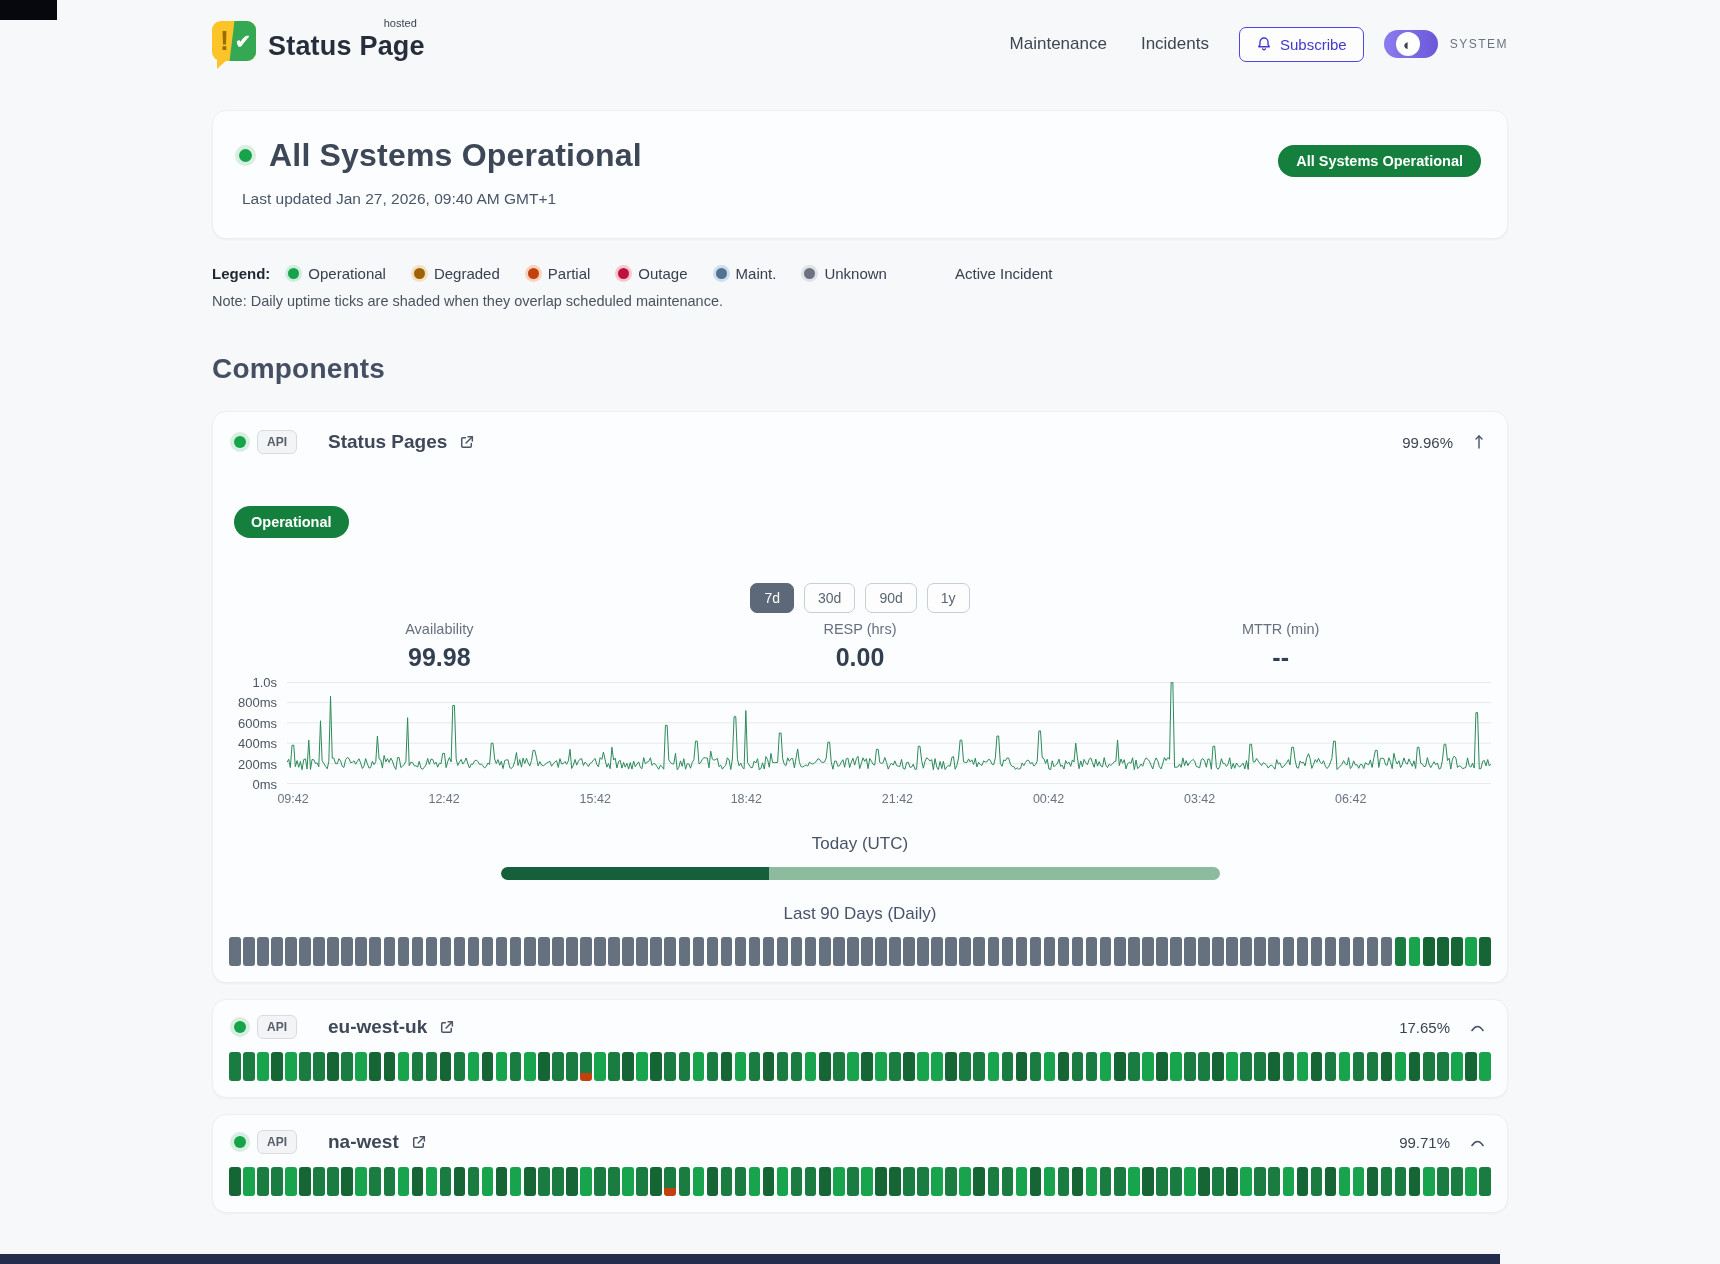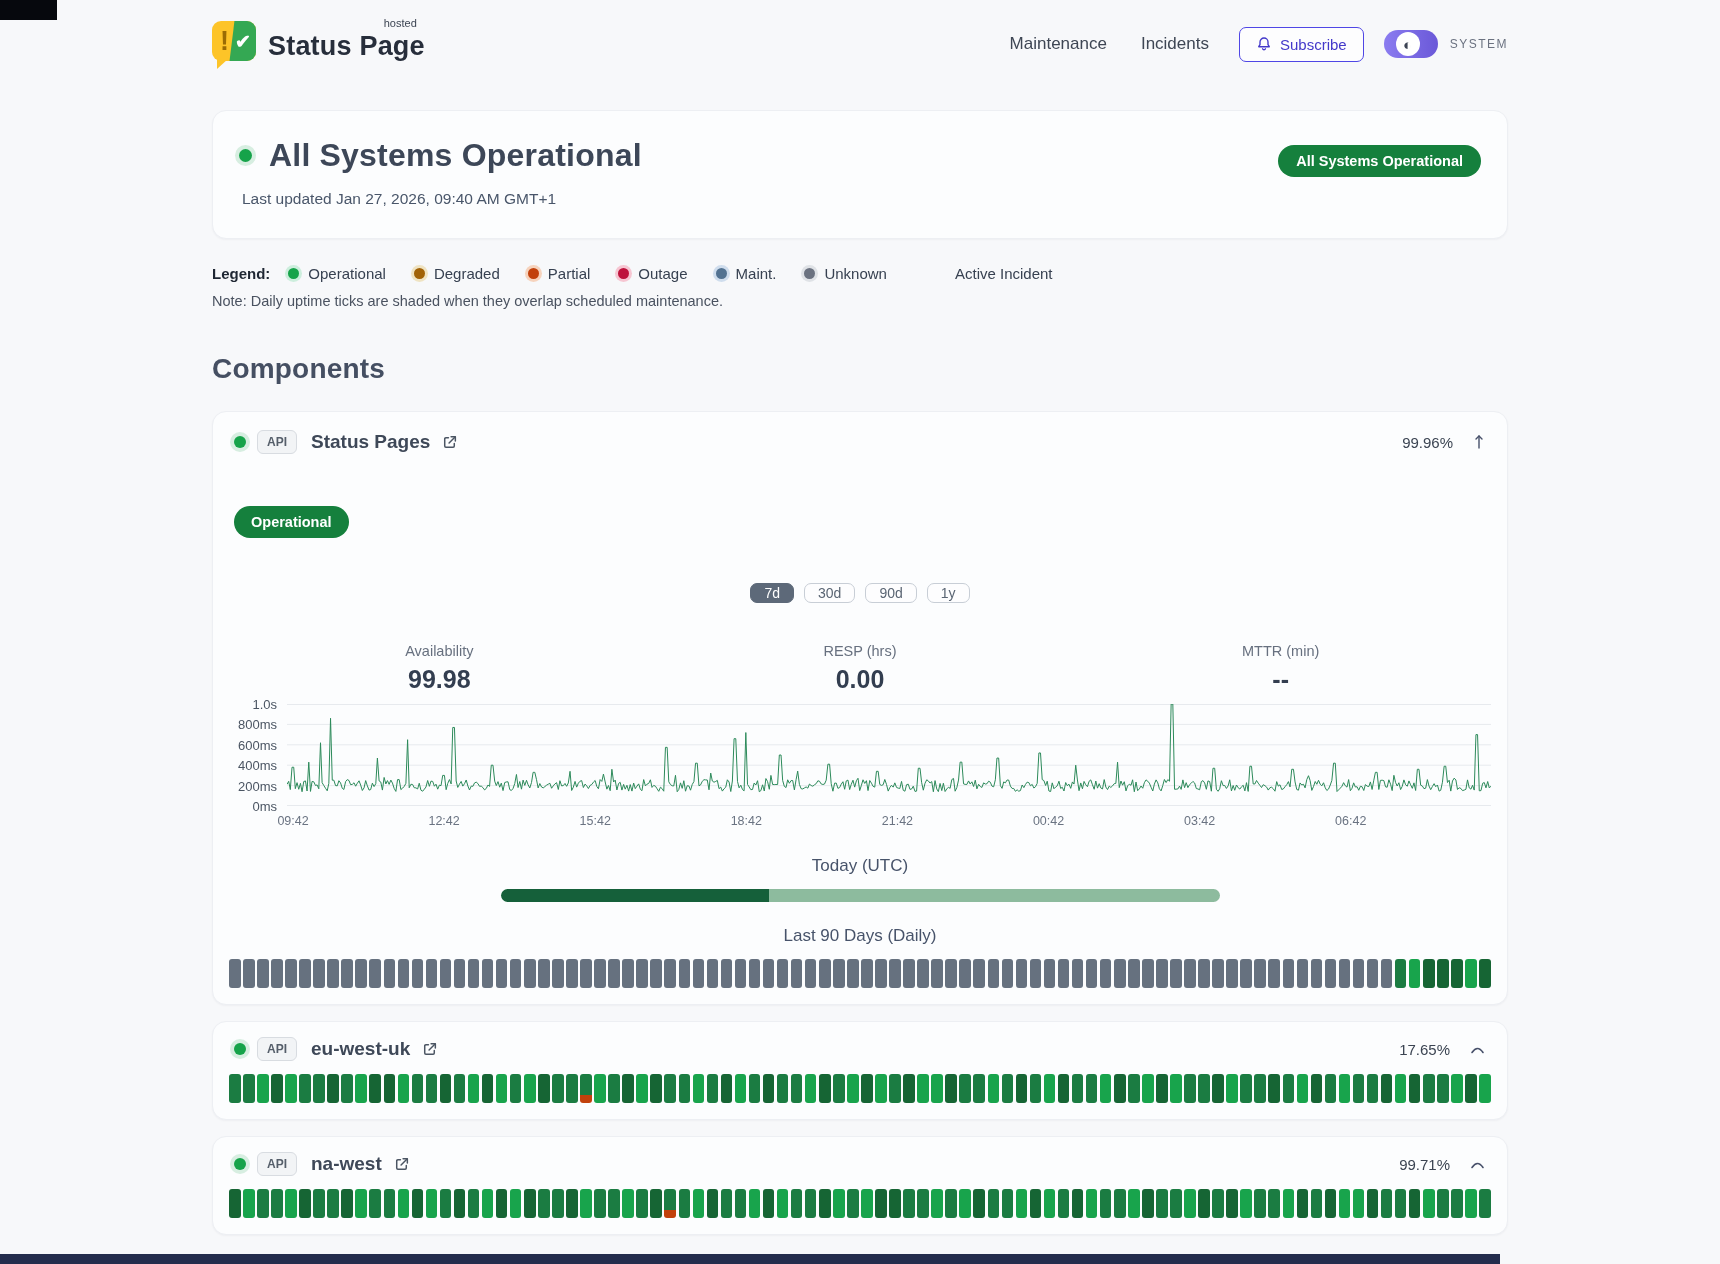--- a/index.html
+++ b/index.html
@@ -45,31 +45,31 @@
   .lg-dot { width:11px; height:11px; border-radius:50%; flex:none; }
   .lg-label { font-size:15px; color:#374151; }
   .active-incident { font-size:15px; color:#374151; margin-left:40px; }
   .legend-note { margin-top:11px; font-size:14.5px; color:#4a5260; }
 
   
   h2 { margin-top:44px; font-size:28px; font-weight:600; color:#454f62; letter-spacing:.2px; }
   .comp-card { margin-top:26px; padding:18px 16px 16px; }
   .comp-head { display:flex; align-items:center; gap:11px; padding:0 5px; }
   .tag { background:#f2f4f6; border:1px solid #d8dce1; color:#555e6a; font-size:12px; font-weight:700; border-radius:6px; padding:4px 9px; }
-  .comp-name { font-size:19px; font-weight:700; color:#3e4858; margin-left:3px; }
+  .comp-name { font-size:19px; font-weight:700; color:#3e4858; margin-left:20px; }
   .ext-icon { color:#4b5563; display:flex; cursor:pointer; }
   .pct { margin-left:auto; font-size:15px; color:#3b4452; }
   .head-arrow, .chev { color:#47506a; display:flex; cursor:pointer; margin-left:8px; }
   .op-badge { display:inline-block; background:#15803d; color:#fff; font-size:14.5px; font-weight:700; border-radius:17px; padding:8px 17px; margin:52px 0 0 5px; }
 
   .range-row { display:flex; justify-content:center; gap:10px; margin-top:45px; }
-  .range-btn { height:20px; padding:0 13px; border-radius:7px; border:1px solid #c8ced6; background:#fdfdfe; color:#5a6573; font-size:14px; cursor:pointer; font-family:inherit; }
+  .range-btn { height:30px; padding:0 13px; border-radius:7px; border:1px solid #c8ced6; background:#fdfdfe; color:#5a6573; font-size:14px; cursor:pointer; font-family:inherit; }
   .range-btn.active { background:#5d6979; border-color:#5d6979; color:#fff; }
 
-  .stats-row { display:grid; grid-template-columns:1fr 1fr 1fr; margin-top:40px; text-align:center; }
+  .stats-row { display:grid; grid-template-columns:1fr 1fr 1fr; margin-top:8px; text-align:center; }
   .stat-label { font-size:14.5px; color:#67707f; }
   .stat-value { margin-top:6px; font-size:25px; font-weight:600; color:#333e50; }
 
   .chart-title { margin:38px 0 0 10px; font-size:12px; letter-spacing:.6px; color:#596273; }
   .chart-wrap { display:flex; margin-top:10px; }
   .chart-ylabels { width:58px; position:relative; flex:none; }
   .chart-ylabels span { position:absolute; right:10px; transform:translateY(-50%); font-size:13px; color:#4b5563; white-space:nowrap; }
   .chart-plot { position:relative; flex:1; height:102px; }
   .chart-plot svg { position:absolute; inset:0; width:100%; height:100%; }
   .chart-xlabels { position:relative; height:18px; margin:8px 0 0 58px; }

